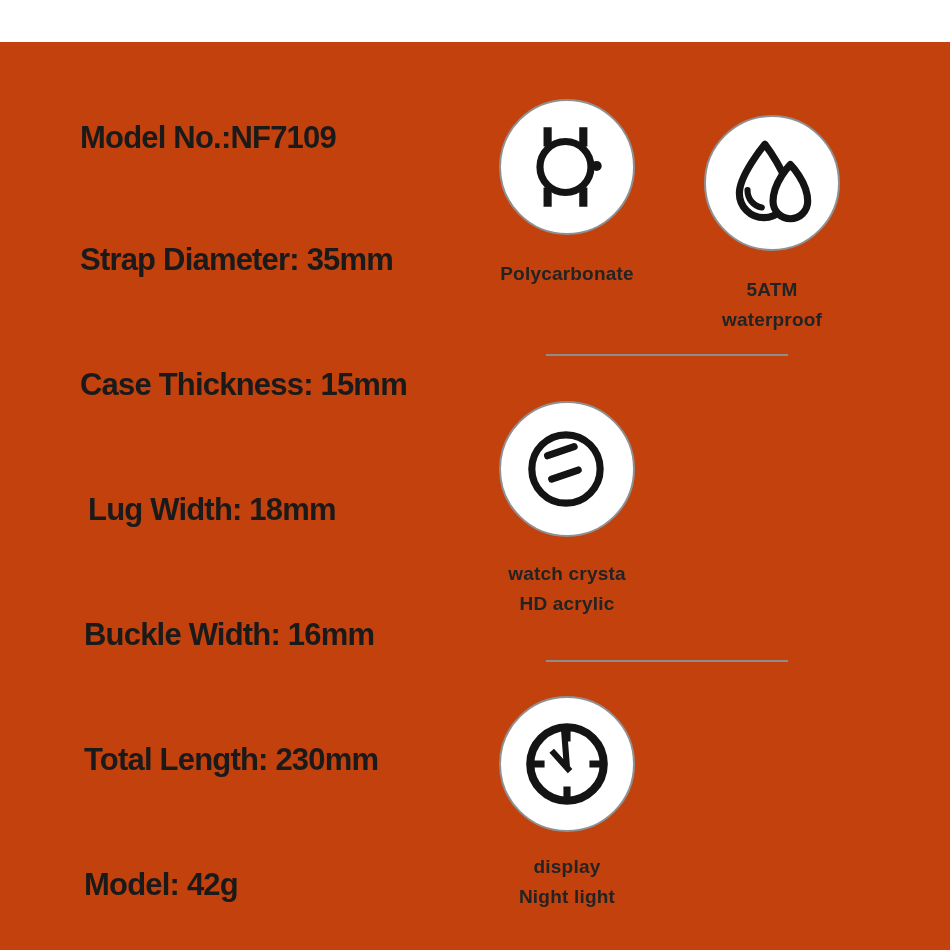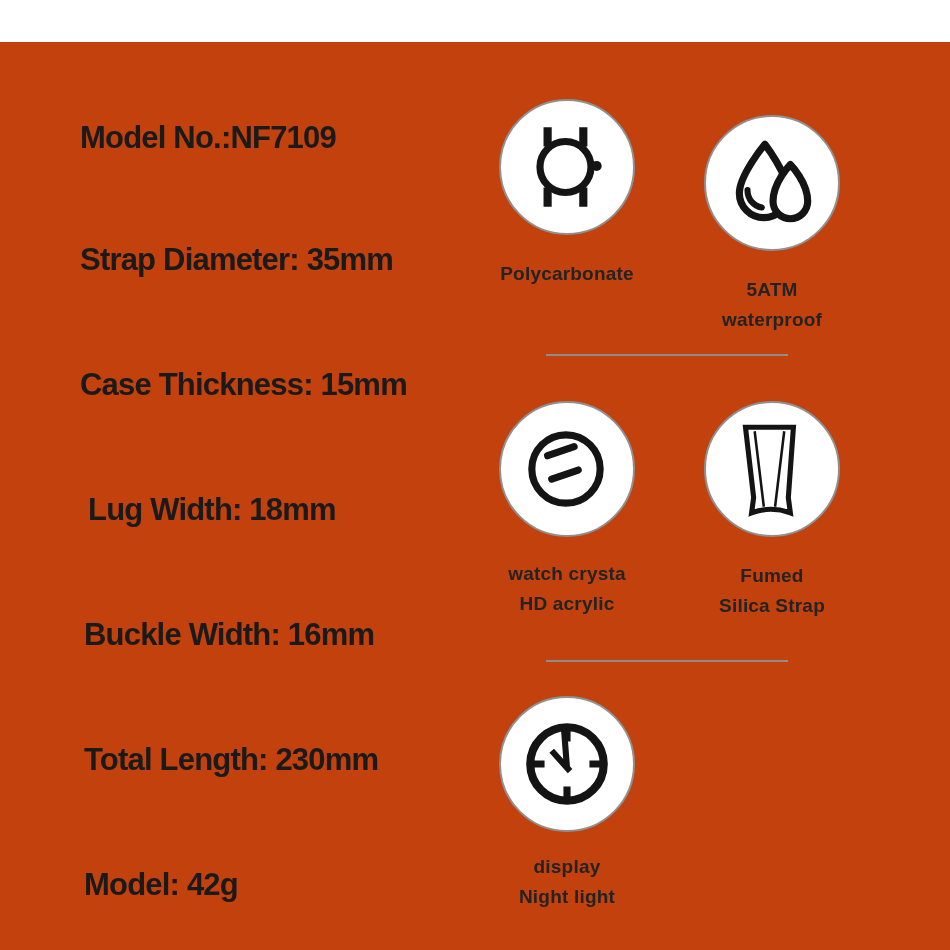--- a/index.html
+++ b/index.html
@@ -100,32 +100,20 @@
         <circle class="ic" cx="49" cy="50" r="33.5" stroke-width="7"></circle>
         <path class="ic" d="M31,37 L57,28 M35,60 L61,51" stroke-width="7" stroke-linecap="round"></path>
       </svg>
     </div>
     <div class="flabel">
       <div>watch crysta</div>
       <div>HD acrylic</div>
     </div>
   </div>
 
-  <div class="feature f3">
-    <div class="ring">
-      <svg viewBox="0 0 100 100">
-        <path class="ic" d="M24,9 L71,9 L66,78 L68,93 Q49,86 30,93 L32,78 Z" stroke-width="5" stroke-linejoin="miter"></path>
-        <path class="ic" d="M33,13 L42,87 M62,13 L53,87" stroke-width="2.5"></path>
-      </svg>
-    </div>
-    <div class="flabel">
-      <div>Fumed</div>
-      <div>Silica Strap</div>
-    </div>
-  </div>
 
   <div class="divider d1"></div>
 
   <div class="feature f4">
     <div class="ring">
       <svg viewBox="0 0 100 100">
         <circle class="ic" cx="50" cy="50" r="36" stroke-width="8"></circle>
         <path class="ic" d="M50,13 V28 M50,72 V87 M13,50 H28 M72,50 H87" stroke-width="7"></path>
         <path class="ic" d="M47,15 L50,54 M35,37 L53,57" stroke-width="6"></path>
       </svg>

